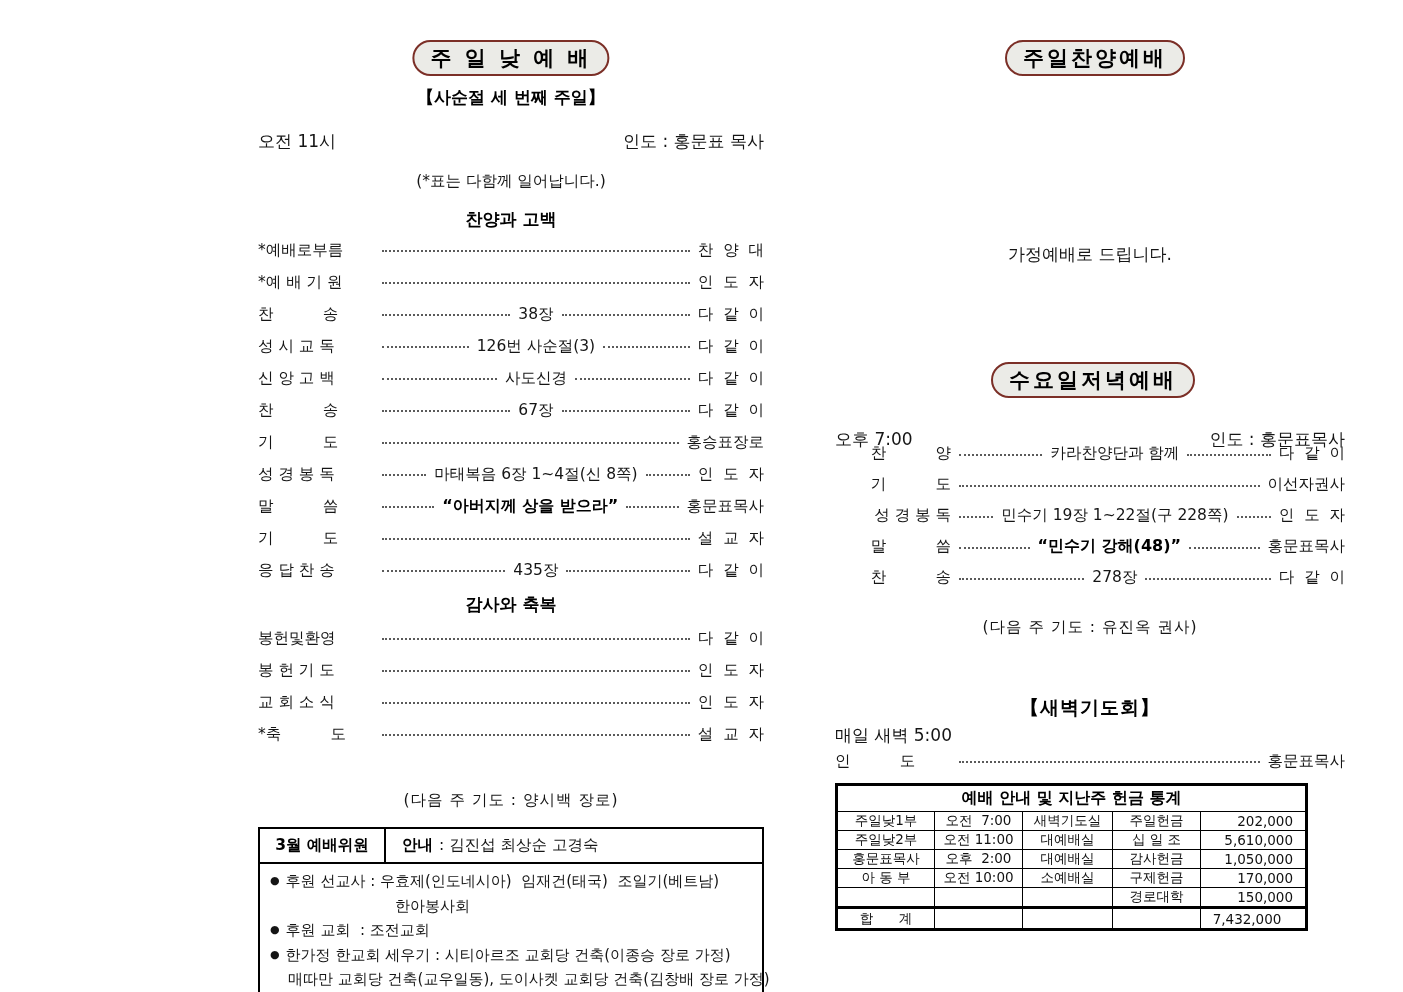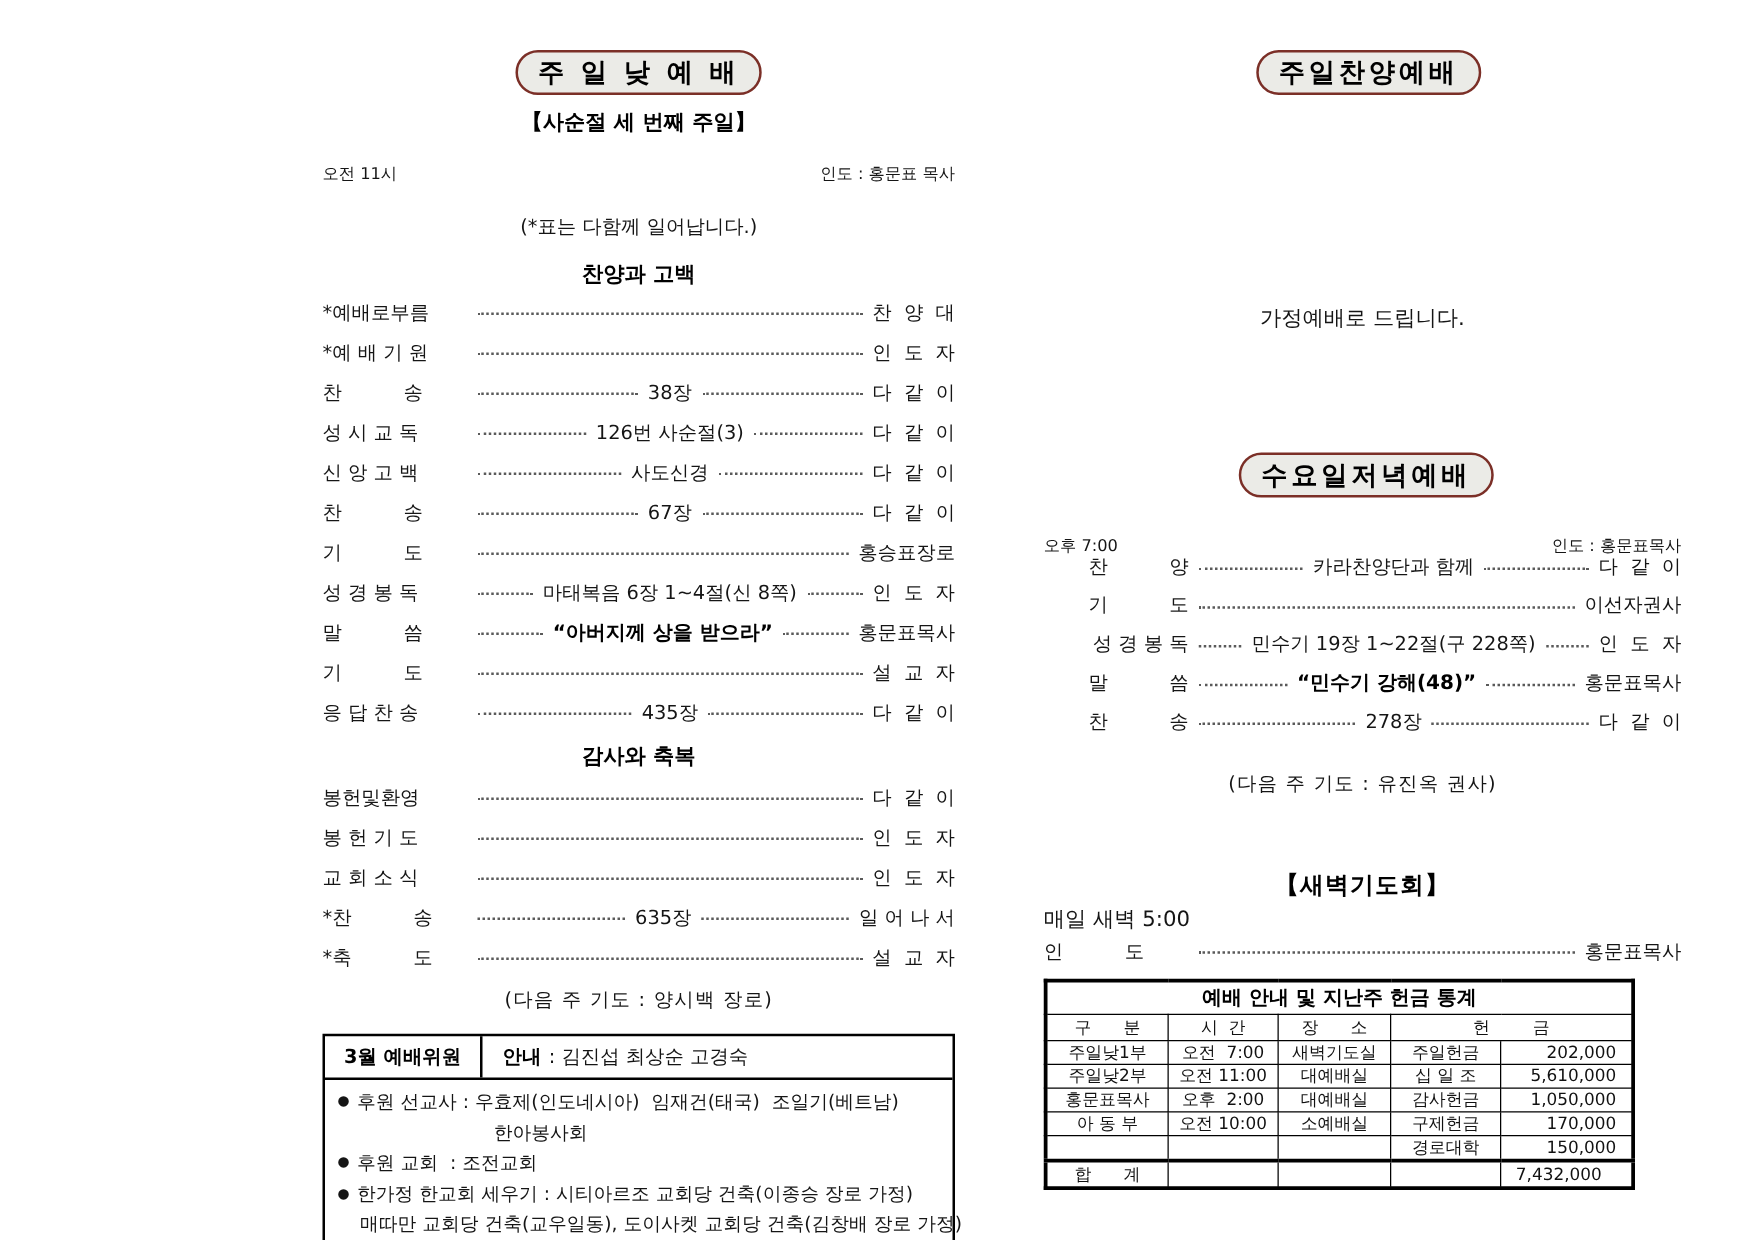--- a/index.html
+++ b/index.html
@@ -14,21 +14,21 @@
   .abs{position:absolute;left:0;width:100%;}
   .center{text-align:center;}
   .oval{
     position:absolute;height:34px;box-sizing:border-box;
     border:2px solid #7b2f27;background:#ebebe7;border-radius:18px;
     display:flex;align-items:center;justify-content:center;
     font-weight:bold;font-size:21px;letter-spacing:3px;color:#000;
     padding:16px 16px;transform:translateX(-50%);white-space:pre;
   }
   .subtitle{font-weight:bold;font-size:17px;color:#000;}
-  .headrow{display:flex;justify-content:space-between;font-size:13px;}
+  .headrow{display:flex;justify-content:space-between;font-size:17px;}
   .note{font-size:15.5px;}
   .sect{font-weight:bold;font-size:17px;color:#000;}
   .row{display:flex;align-items:center;height:32px;font-size:15.5px;}
   .row .label{white-space:pre;min-width:116px;}
   .row .cmid{white-space:pre;}
   .row .right{white-space:pre;}
   .row .bold{font-weight:bold;font-size:16px;color:#000;}
   .lead{flex:1;border-bottom:2px dotted #5a5a5a;margin:0 8px;position:relative;top:1px;min-width:10px;}
   .nextprayer{font-size:15.5px;letter-spacing:1px;}
   
@@ -157,27 +157,20 @@
         <span class="label">봉 헌 기 도</span>
         <span class="lead"></span>
         <span class="right">인  도  자</span>
       </div>
     <div class="row">
         <span class="label">교 회 소 식</span>
         <span class="lead"></span>
         <span class="right">인  도  자</span>
       </div>
     <div class="row">
-        <span class="label">*찬          송</span>
-        <span class="lead"></span>
-        <span class="cmid">635장</span>
-        <span class="lead"></span>
-        <span class="right">일 어 나 서</span>
-      </div>
-    <div class="row">
         <span class="label">*축          도</span>
         <span class="lead"></span>
         <span class="right">설  교  자</span>
       </div>
   </div>
 
   <div class="abs center nextprayer" style="top:790px;">(다음 주 기도 : 양시백 장로)</div>
 
   <div class="cbox" style="top:827px;">
     <div class="cbox-head">
@@ -267,26 +260,20 @@
         <col style="width:98px;">
         <col style="width:88px;">
         <col style="width:90px;">
         <col style="width:88px;">
         <col style="width:106px;">
       </colgroup>
     <tbody>
         <tr class="t-title">
           <td colspan="5">예배 안내 및 지난주 헌금 통계</td>
         </tr>
-    <tr class="t-head">
-      <th>구      분</th>
-      <th>시  간</th>
-      <th>장      소</th>
-      <th colspan="2">헌        금</th>
-    </tr>
     <tr class="t-row">
       <td>주일낮1부</td>
       <td>오전  7:00</td>
       <td>새벽기도실</td>
       <td>주일헌금</td>
       <td class="amount">202,000</td>
     </tr>
     <tr class="t-row">
       <td>주일낮2부</td>
       <td>오전 11:00</td>

